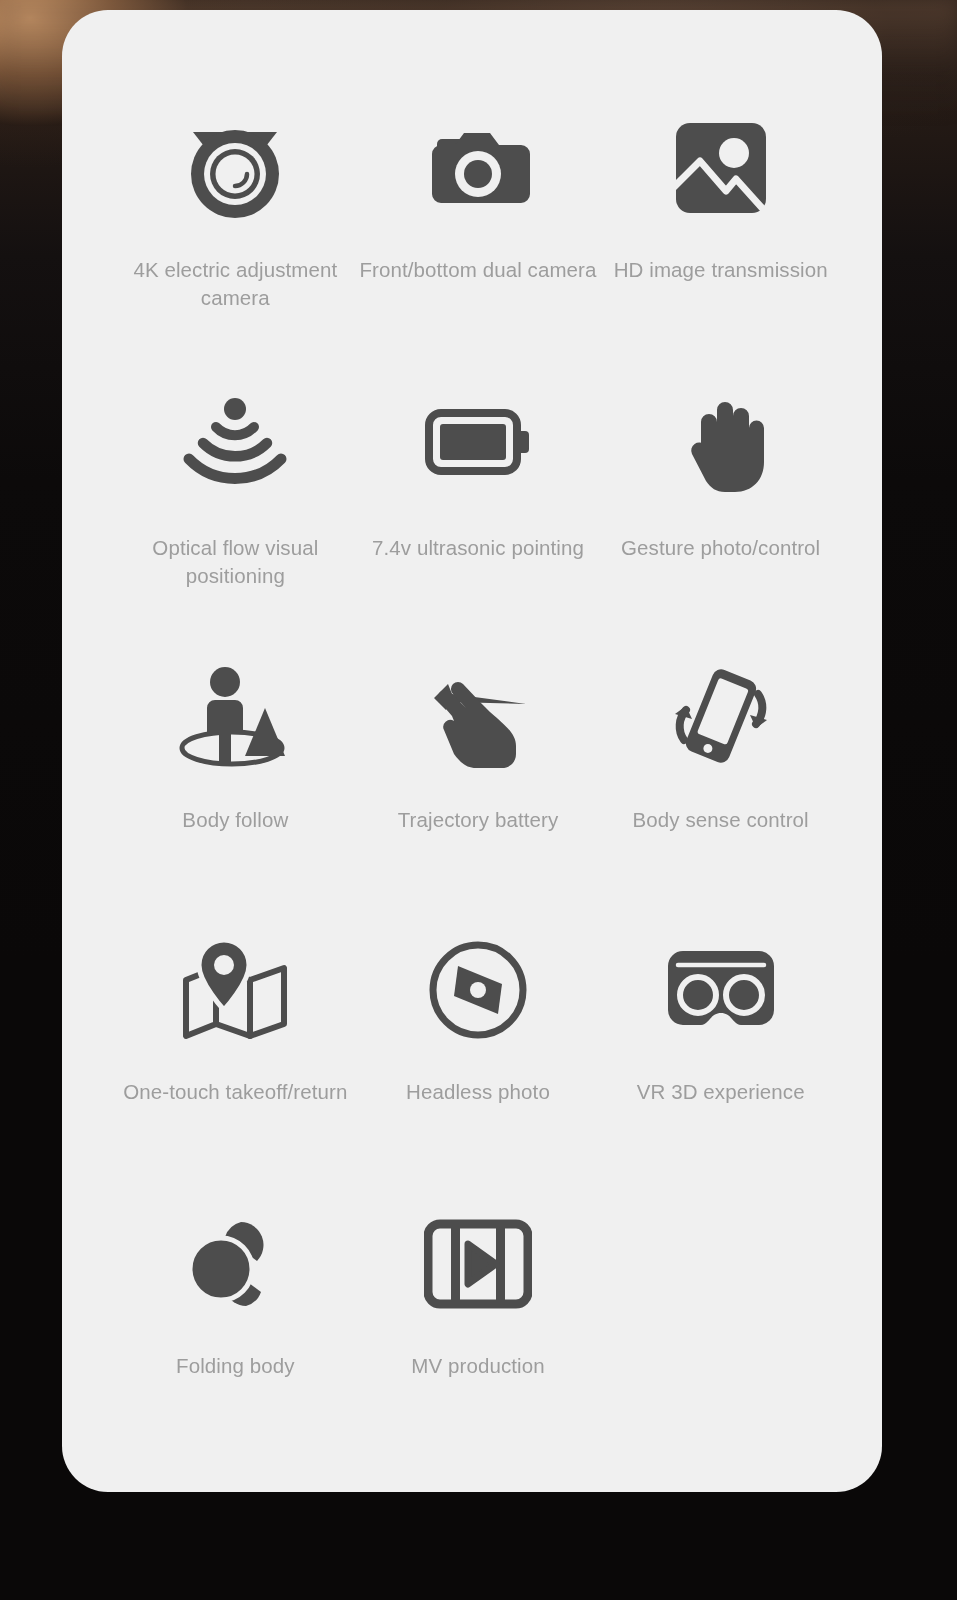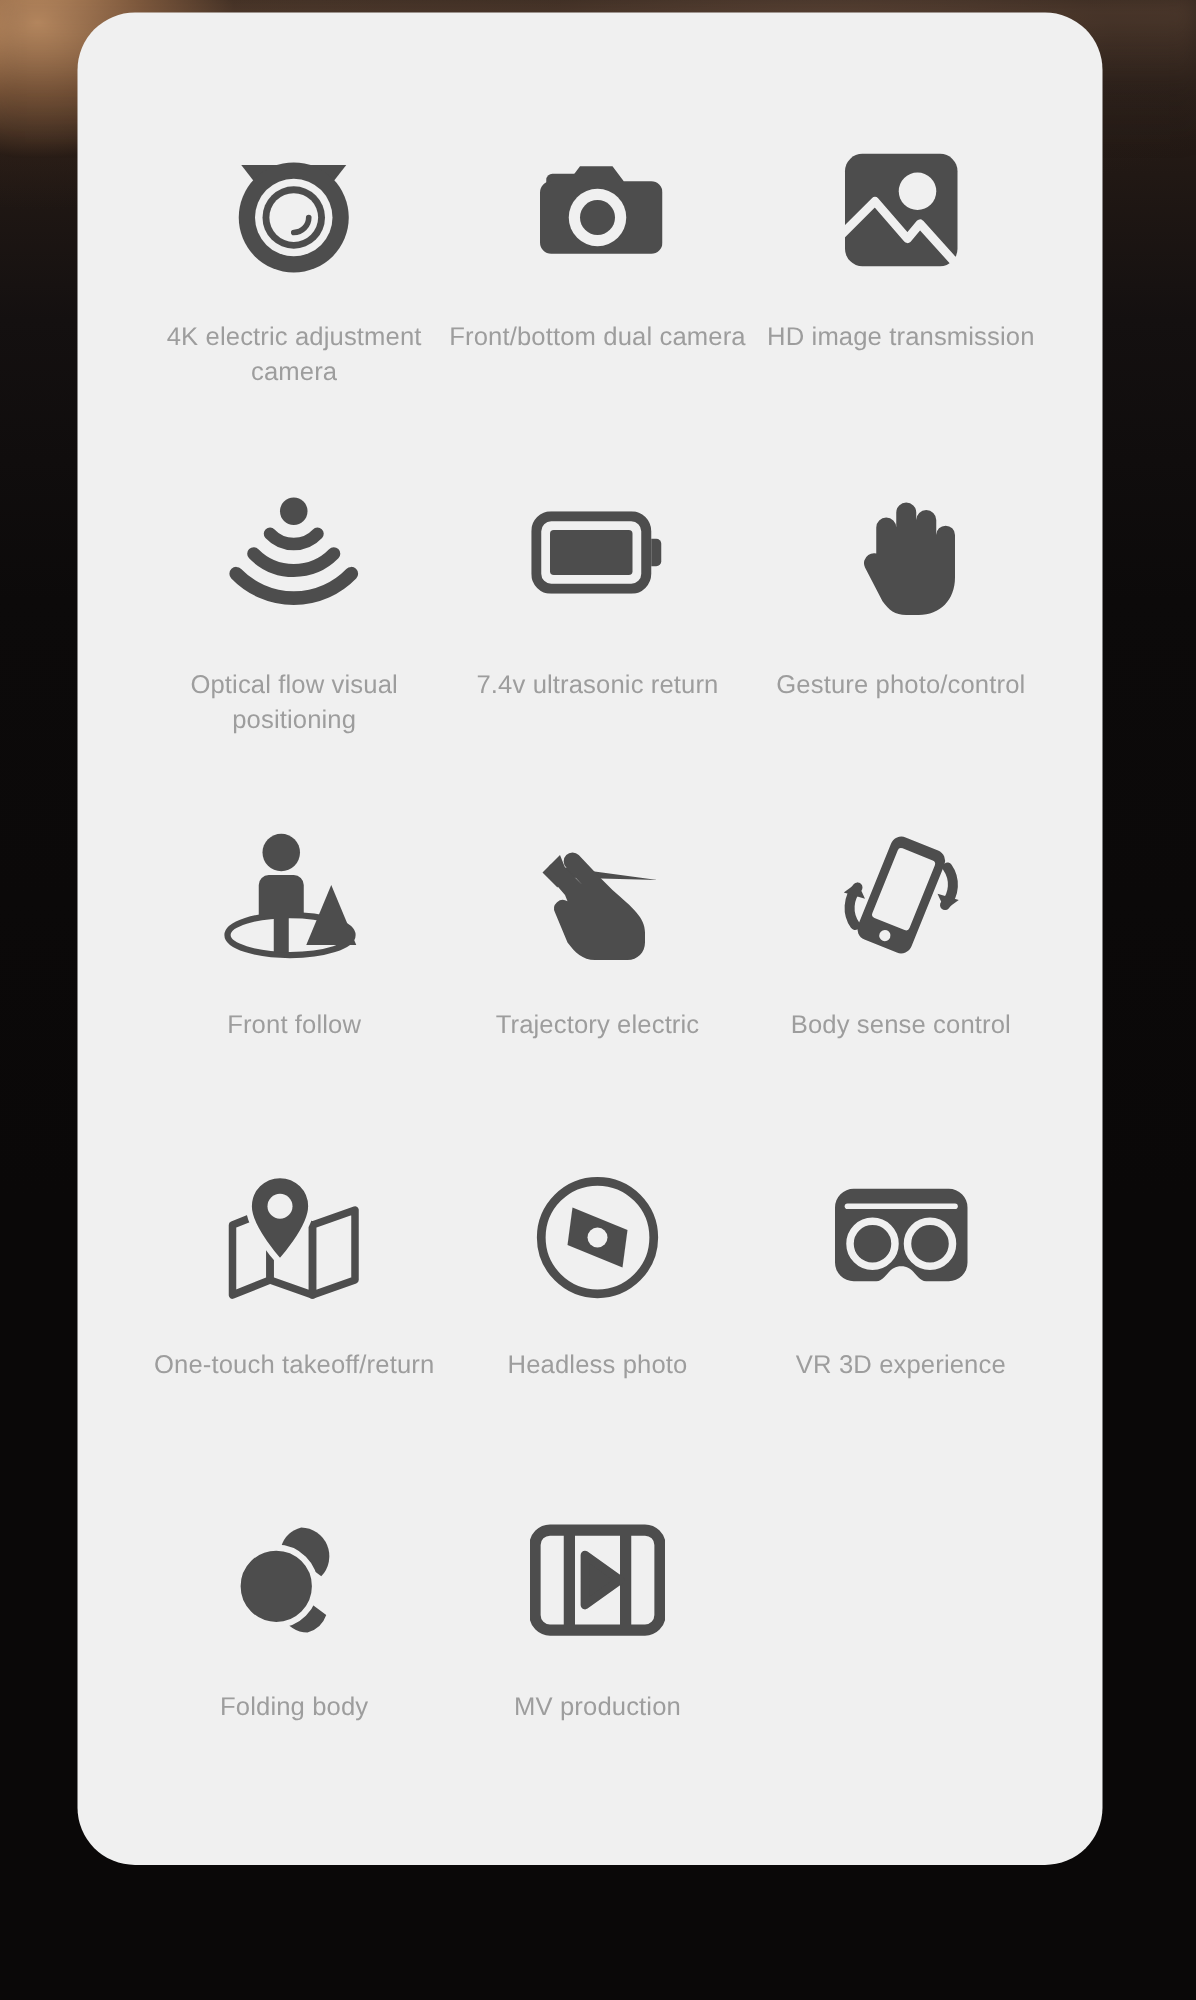--- a/index.html
+++ b/index.html
@@ -139,52 +139,52 @@
   </div>
 
   <div class="feature-cell">
     <span class="icon-wrap">
       <svg width="106" height="66" viewBox="0 0 106 66">
         <rect x="4" y="4" width="88" height="58" rx="12" fill="none" stroke="#4d4d4d" stroke-width="8"></rect>
         <rect x="15" y="15" width="66" height="36" rx="3" fill="#4d4d4d"></rect>
         <path d="M96 22 h4 a4 4 0 0 1 4 4 v14 a4 4 0 0 1 -4 4 h-4 Z" fill="#4d4d4d"></path>
       </svg>
     </span>
-    <div class="feature-label">7.4v ultrasonic return</div>
+    <div class="feature-label">7.4v ultrasonic pointing</div>
   </div>
 
   <div class="feature-cell">
     <span class="icon-wrap">
       <svg width="88" height="100" viewBox="0 0 88 100">
         <path d="M24 54 V30 a8 8 0 0 1 16 0 v20 V18 a8 8 0 0 1 16 0 v32 V24 a8 8 0 0 1 16 0 v30 V36 a7.5 7.5 0 0 1 15 0 v34 c0 18 -12 30 -29 30 h-10 c-9 0 -14 -4 -19 -11 L15 62 a8 8 0 0 1 13 -9 Z" fill="#4d4d4d"></path>
       </svg>
     </span>
     <div class="feature-label">Gesture photo/control</div>
   </div>
 
   <div class="feature-cell">
     <span class="icon-wrap">
       <svg width="116" height="104" viewBox="0 0 116 104">
         <ellipse cx="55" cy="84" rx="50" ry="16" fill="none" stroke="#4d4d4d" stroke-width="5"></ellipse>
         <circle cx="48" cy="18" r="15" fill="#4d4d4d"></circle>
         <path d="M30 44 a8 8 0 0 1 8 -8 h20 a8 8 0 0 1 8 8 v26 h-12 v28 h-12 v-28 h-12 Z" fill="#4d4d4d"></path>
         <path d="M88 44 L108 92 H68 Z" fill="#4d4d4d"></path>
       </svg>
     </span>
-    <div class="feature-label">Front follow</div>
+    <div class="feature-label">Body follow</div>
   </div>
 
   <div class="feature-cell">
     <span class="icon-wrap">
       <svg width="112" height="104" viewBox="0 0 112 104">
         <path d="M12 34 L26 20 L30 30 L104 40 L28 38 L24 46 Z" fill="#4d4d4d"></path>
         <path d="M30 52 L18 38 a7 7 0 0 1 10 -10 L44 44 L31 30 a7 7 0 0 1 10 -10 L58 38 l10 10 c16 14 26 22 26 34 v8 c0 8 -6 14 -14 14 h-26 c-10 0 -16 -6 -22 -14 L22 66 a7 7 0 0 1 10 -9 Z" fill="#4d4d4d"></path>
       </svg>
     </span>
-    <div class="feature-label">Trajectory electric</div>
+    <div class="feature-label">Trajectory battery</div>
   </div>
 
   <div class="feature-cell">
     <span class="icon-wrap">
       <svg width="118" height="104" viewBox="0 0 118 104">
         <g transform="rotate(22 59 52)">
           <rect x="36" y="8" width="46" height="88" rx="9" fill="#4d4d4d"></rect>
           <rect x="43" y="17" width="32" height="60" rx="3" fill="#f0f0f0"></rect>
           <circle cx="59" cy="87" r="4.5" fill="#f0f0f0"></circle>
         </g>

